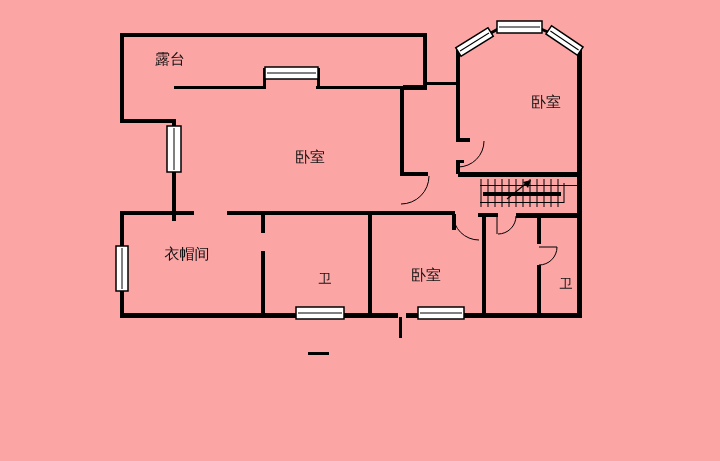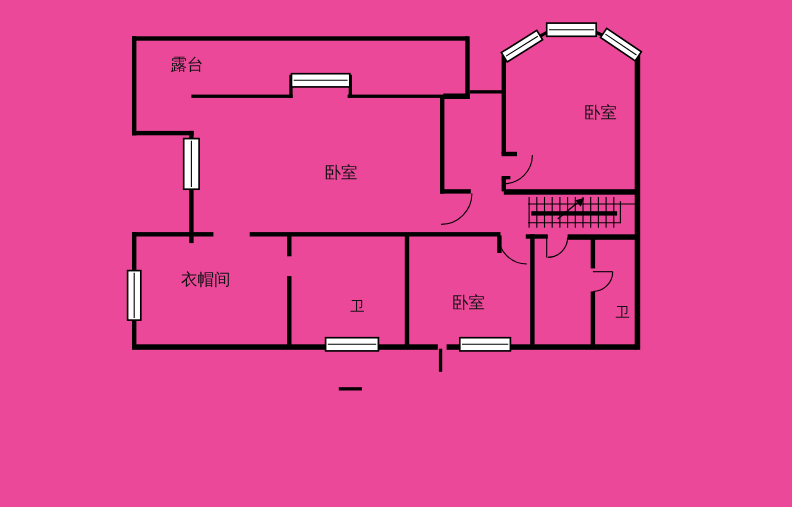--- a/index.html
+++ b/index.html
@@ -1,18 +1,18 @@
 <!DOCTYPE html>
 <html><head>
 <meta charset="utf-8">
 <style>
   html,body{margin:0;padding:0;}
   body{background:#888;font-family:"DejaVu Sans","Liberation Sans",sans-serif;}
   .canvas{
-    position:relative;width:720px;height:461px;background:#ec4899;overflow:hidden;
+    position:relative;width:720px;height:461px;background:#fca5a5;overflow:hidden;
   }
   svg text{
     font-family:"DejaVu Sans","Liberation Sans",sans-serif;
     fill:#111;
   }
   .room-label{font-size:15px;}
   .room-label-small{font-size:13px;}
 </style>
 </head>
 <body>

